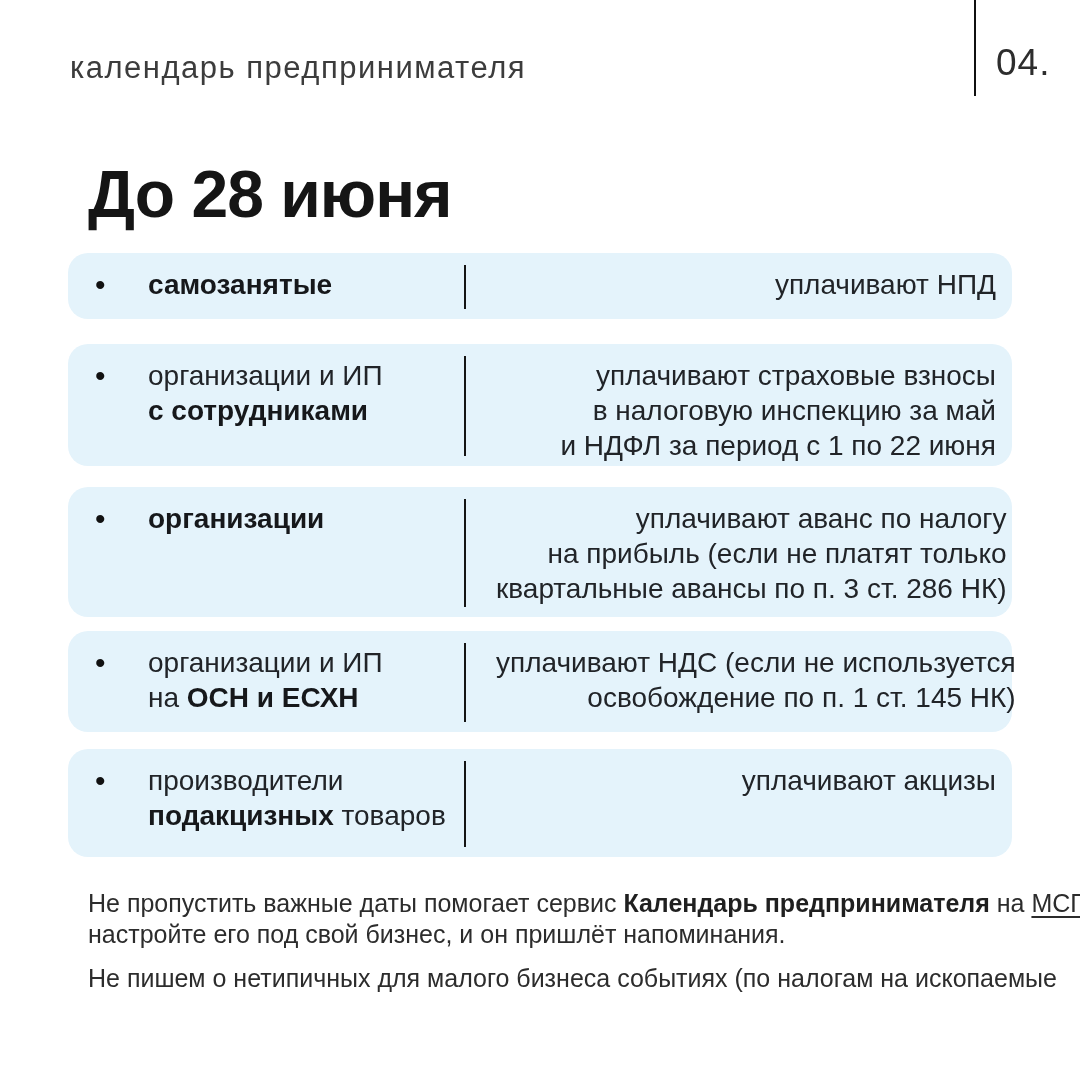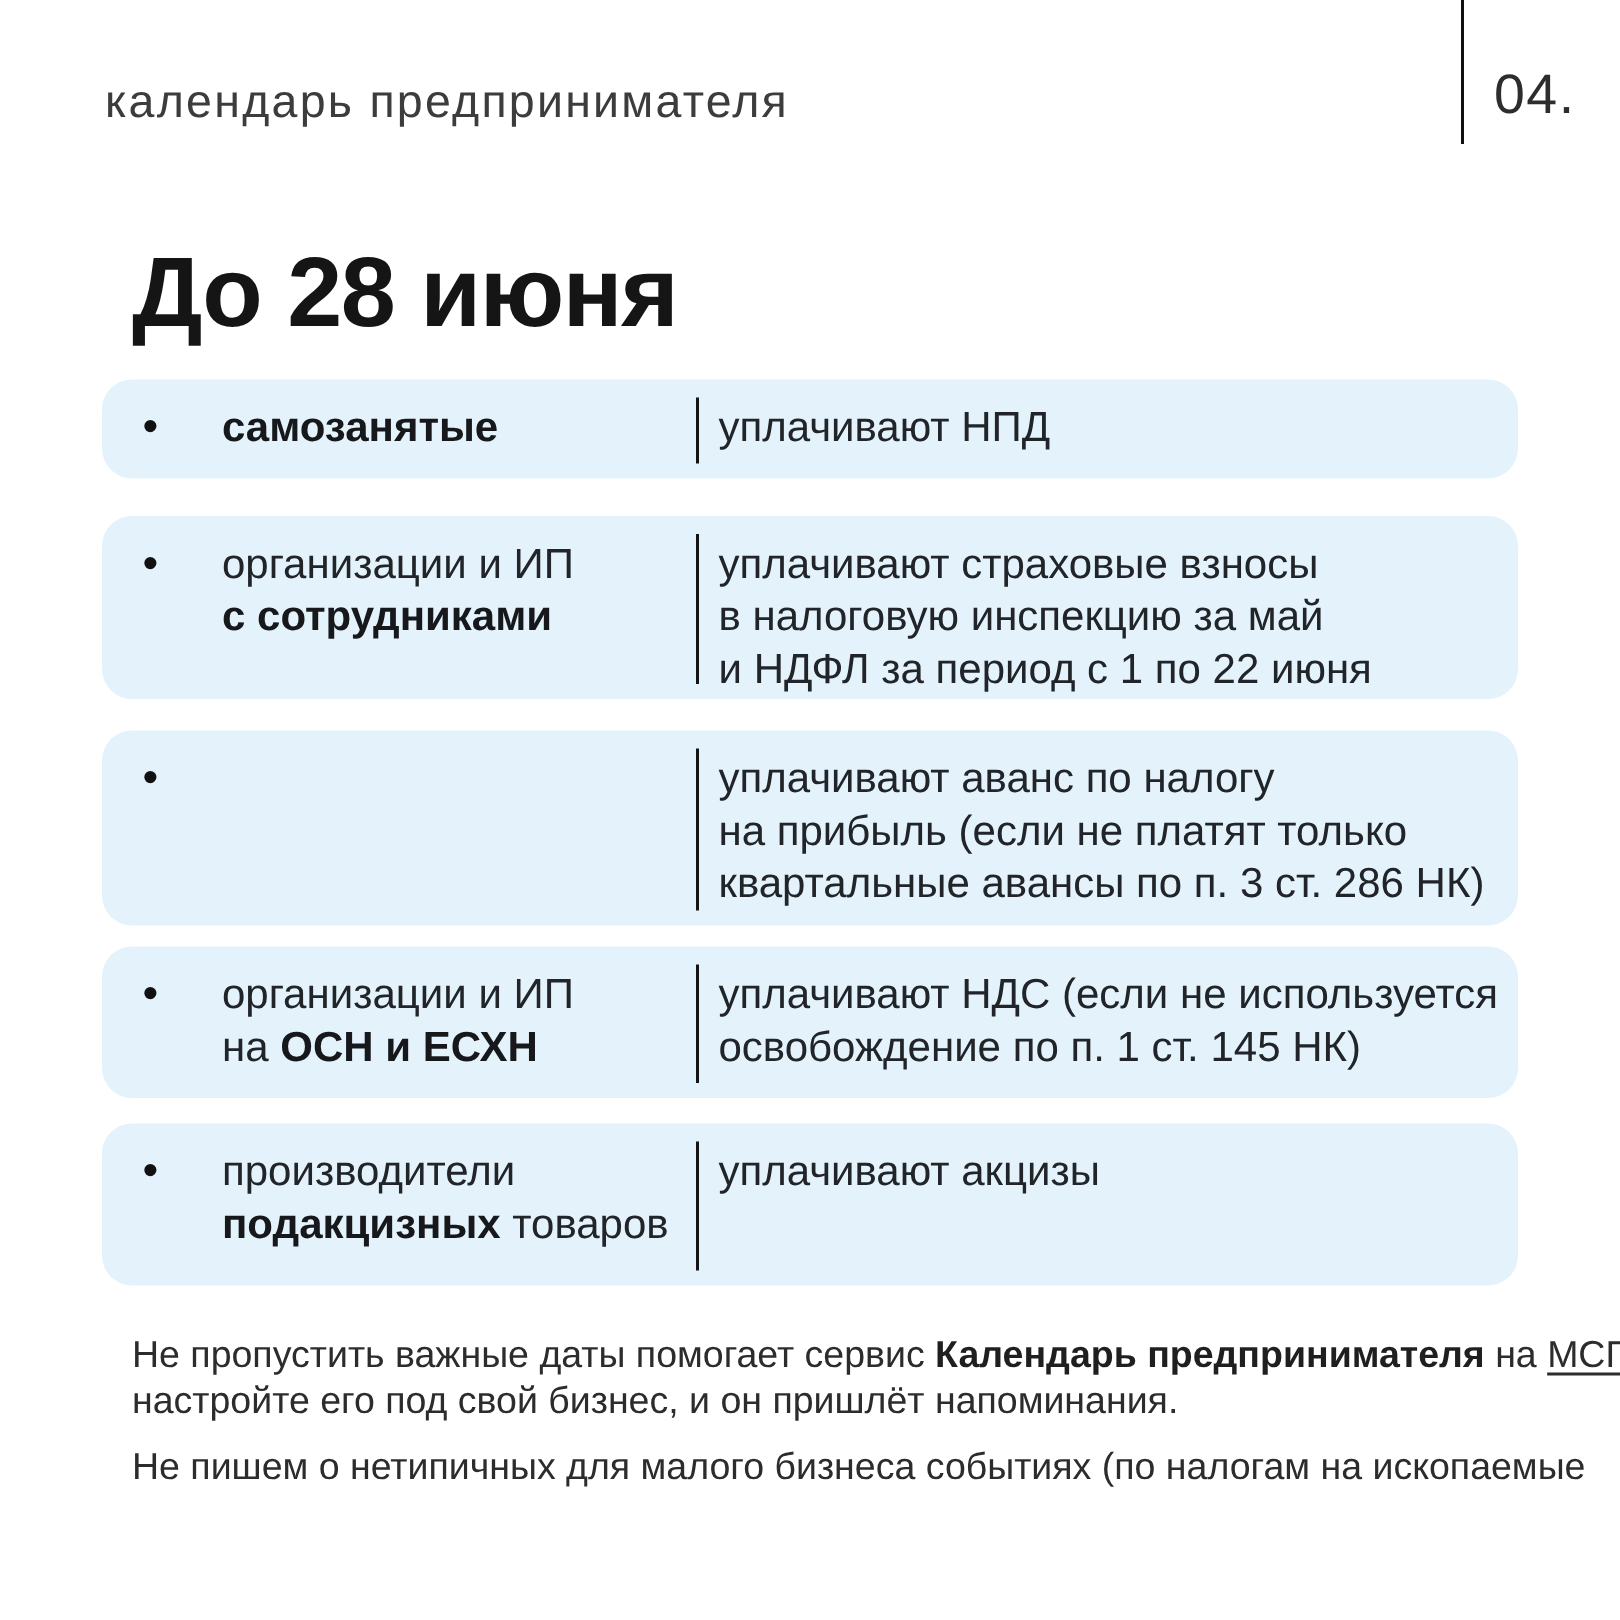--- a/index.html
+++ b/index.html
@@ -59,21 +59,21 @@
   }
   .lines{flex:1;margin-left:29px;}
   .line{font-size:28px;line-height:35px;color:#212428;white-space:nowrap;}
   .b{font-weight:700;color:#16181b;}
 
   .vline{
     flex:none;width:2px;align-self:stretch;
     background:var(--divider);
     margin:-2px 0 10px 0;
   }
-  .right{flex:1;padding-left:13px;padding-right:16px;}
+  .right{flex:1;padding-left:30px;padding-right:16px;text-align:right;}
 
   
   .footer{position:absolute;left:88px;top:888px;width:940px;}
   .foot-p{margin-bottom:13px;}
   .foot-line{
     display:block;font-size:25px;line-height:31px;color:#2c2c2c;white-space:nowrap;
   }
   .foot-line .fb{font-weight:700;color:#1f1f1f;}
   .u{
     text-decoration:underline;text-underline-offset:4px;text-decoration-thickness:1.5px;
@@ -119,20 +119,21 @@
         <div class="line">уплачивают страховые взносы</div>
         <div class="line">в налоговую инспекцию за май</div>
         <div class="line">и НДФЛ за период с 1 по 22 июня</div>
       </div>
     </div>
 
     <div class="card c3">
       <div class="left">
         <span class="bullet">•</span>
         <div class="lines">
+          <div class="line"><span class="b">организации</span></div>
         </div>
       </div>
       <div class="vline"></div>
       <div class="right">
         <div class="line">уплачивают аванс по налогу</div>
         <div class="line">на прибыль (если не платят только</div>
         <div class="line">квартальные авансы по п. 3 ст. 286 НК)</div>
       </div>
     </div>
 

